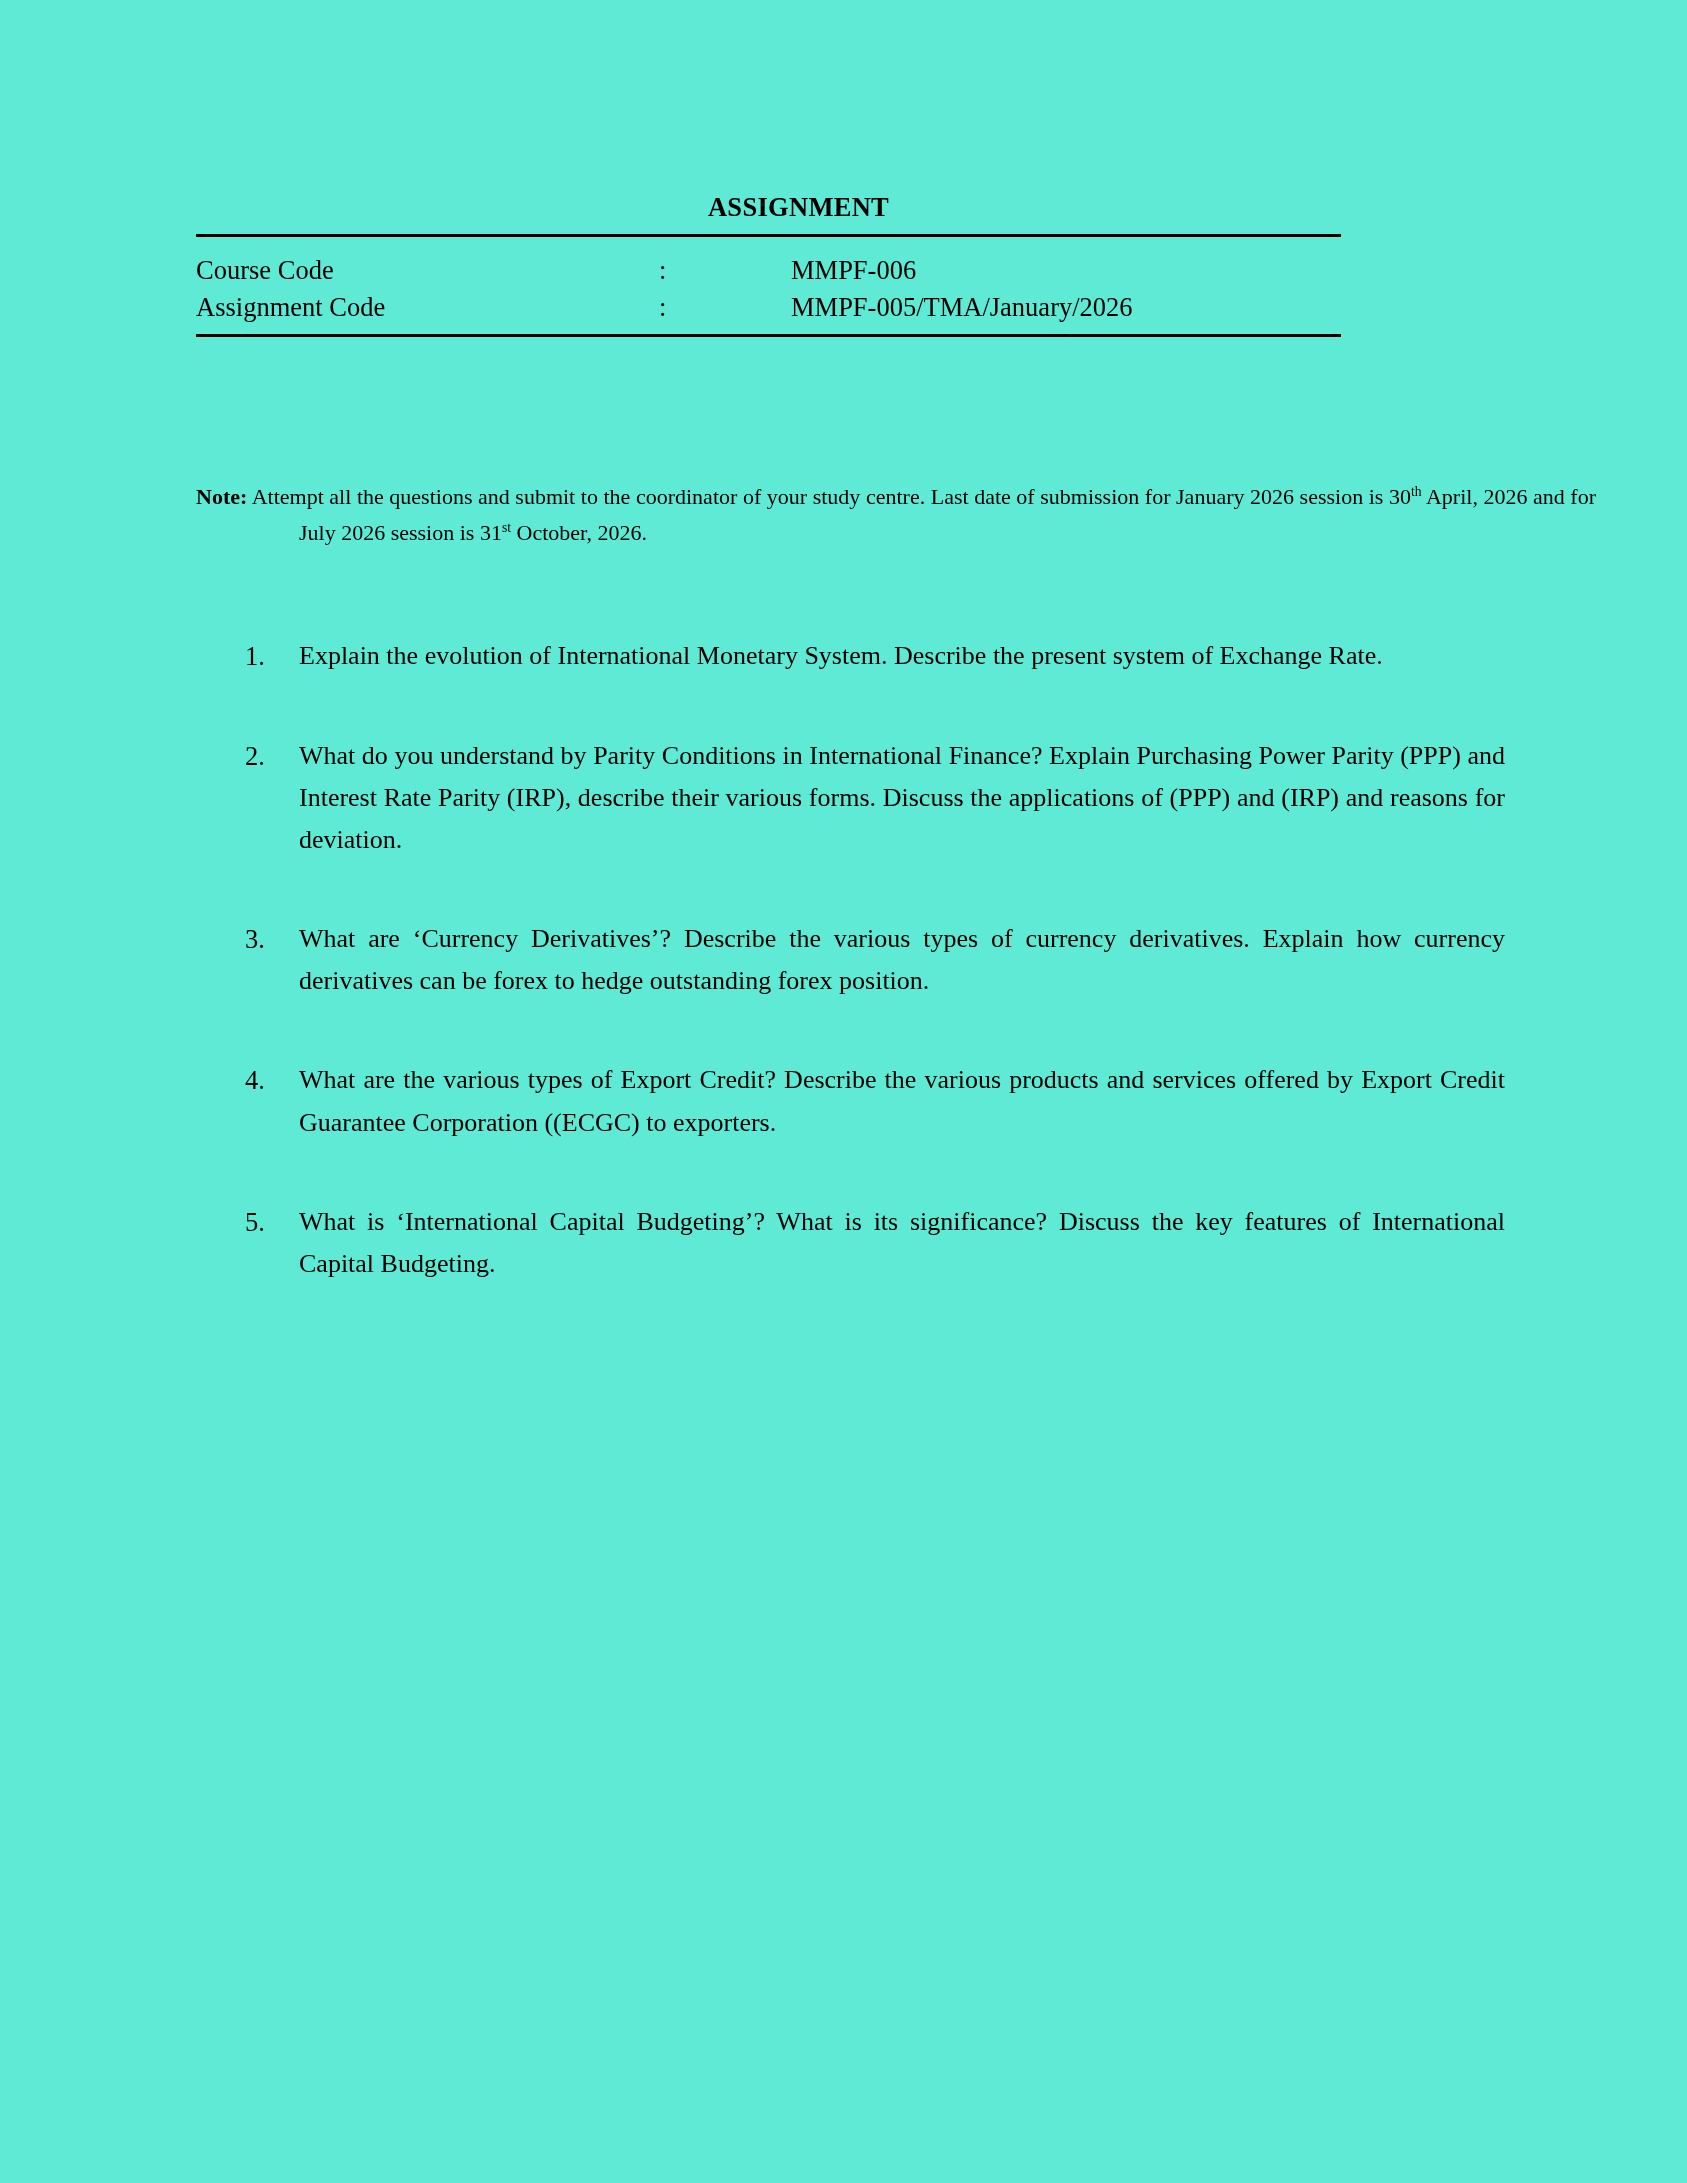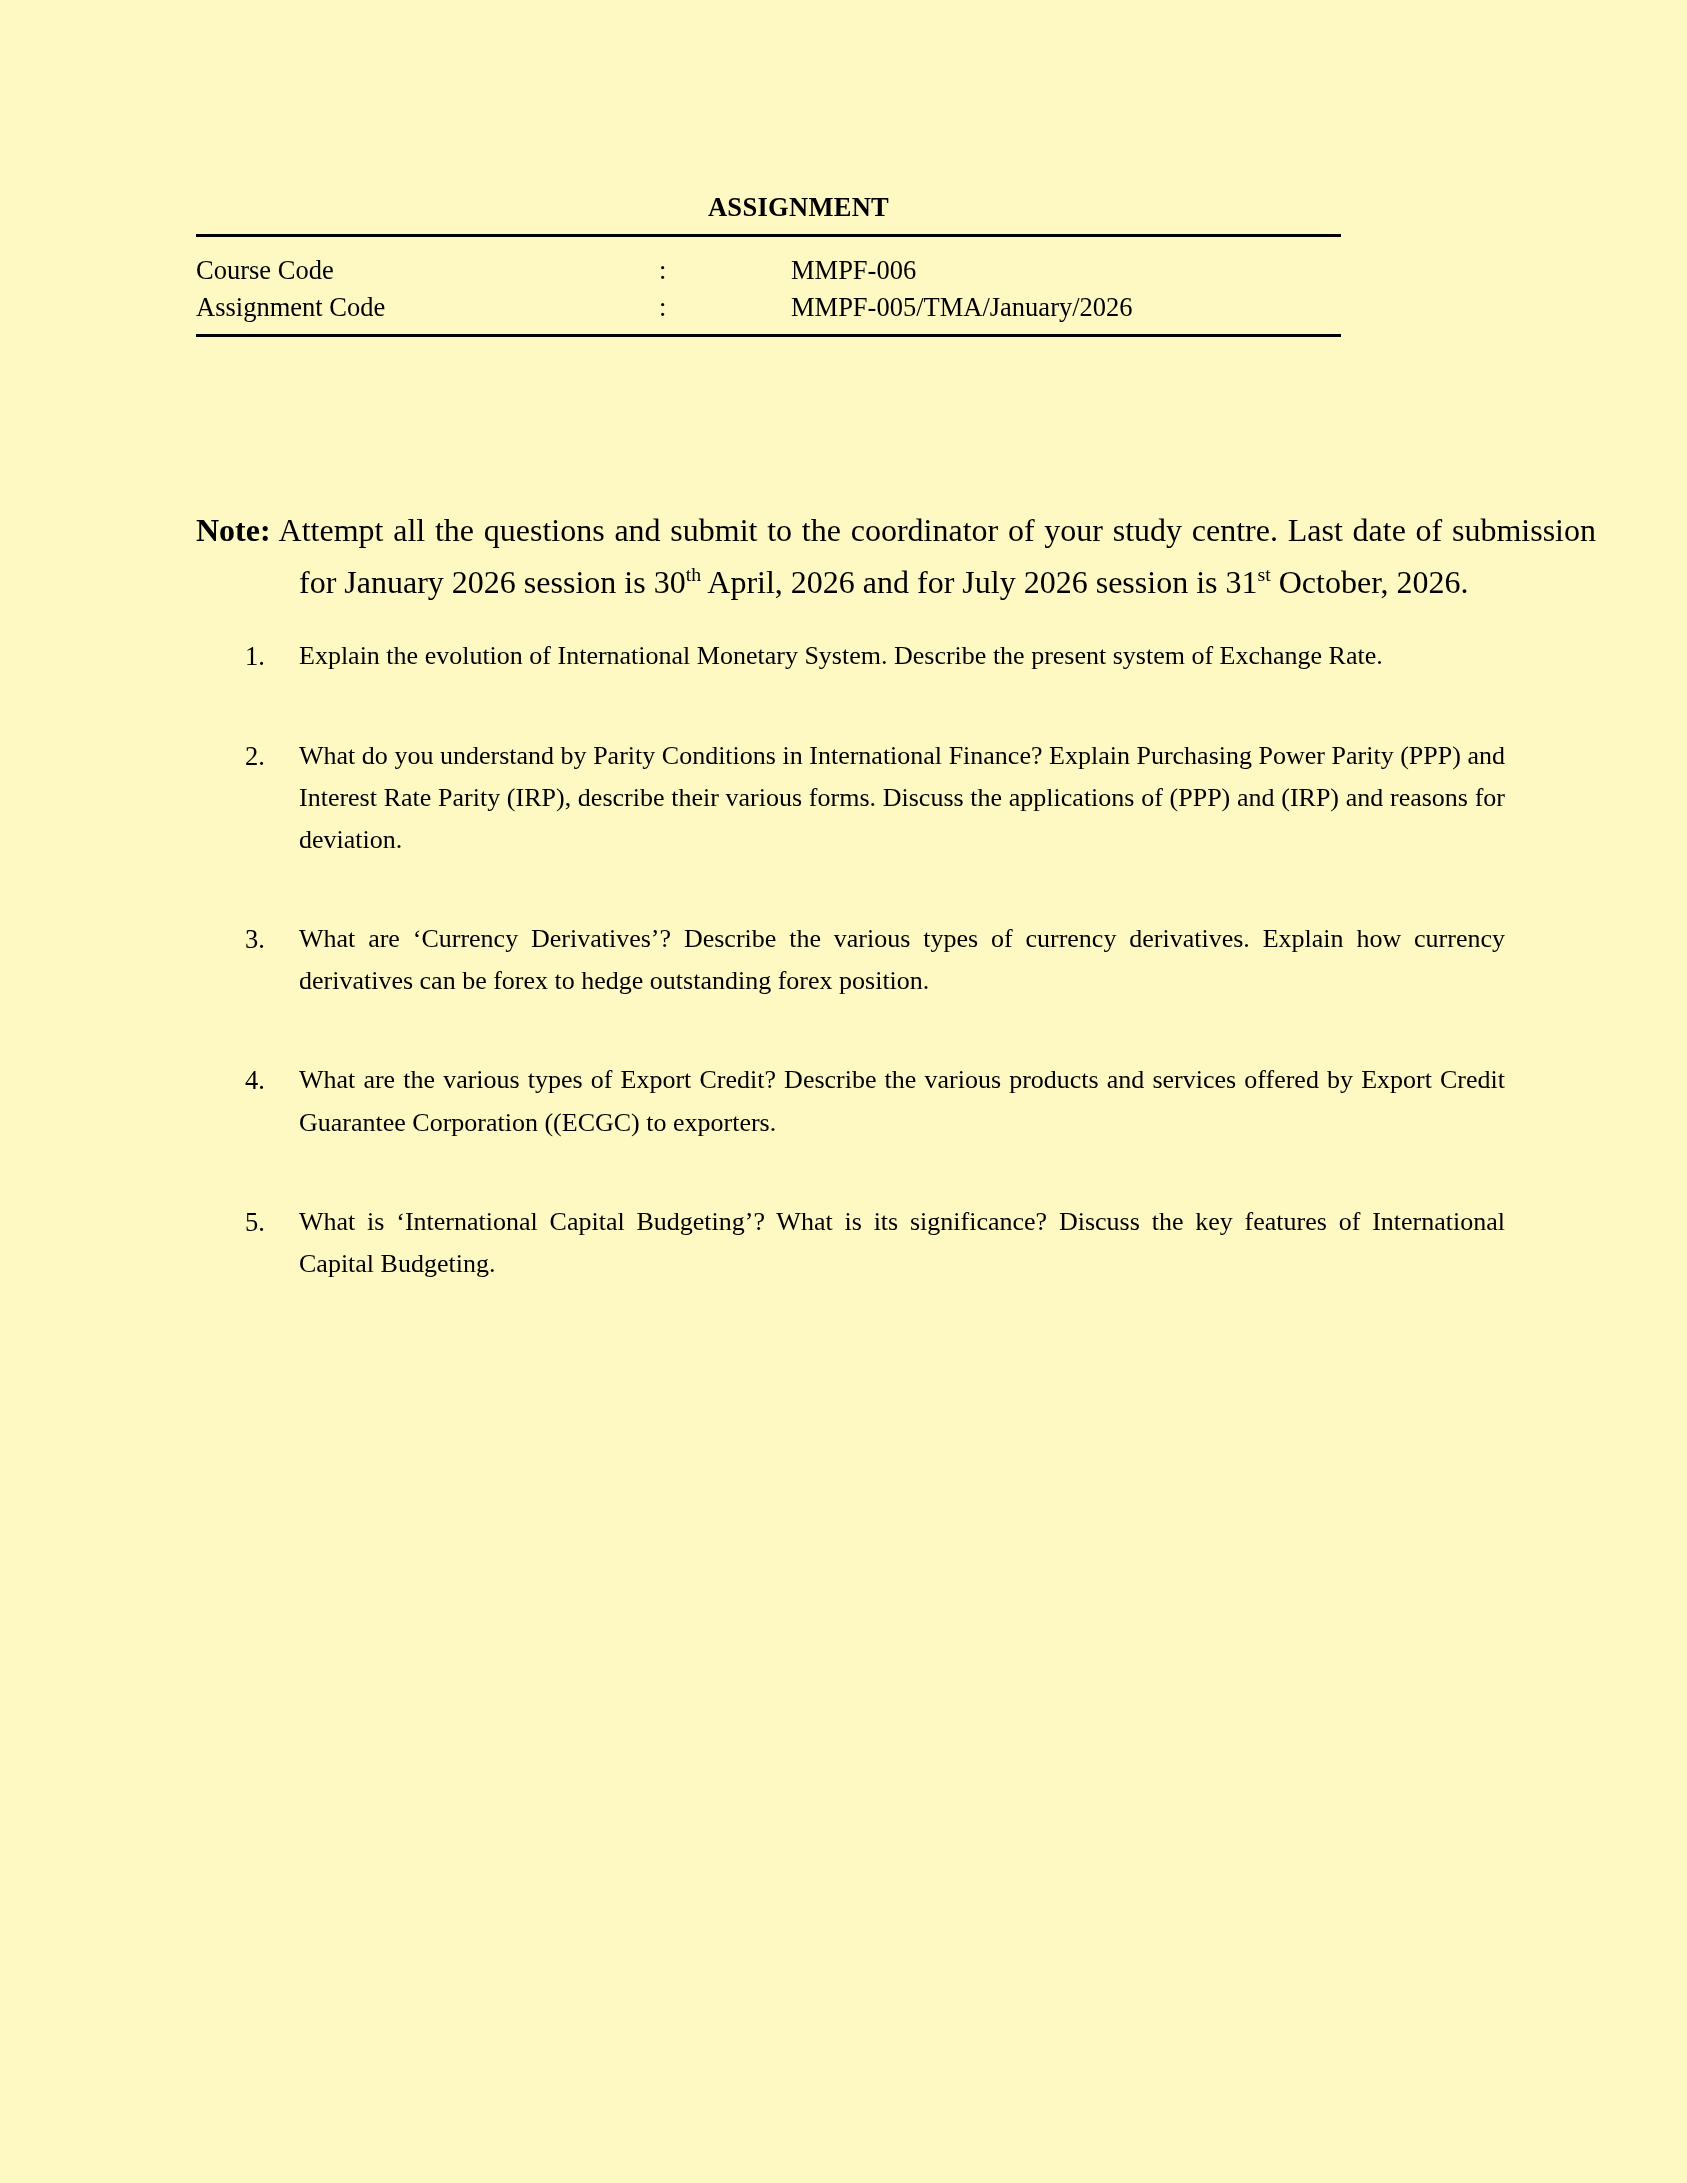--- a/index.html
+++ b/index.html
@@ -9,21 +9,21 @@
     background: #ffffff;
   }
   body {
     font-family: "Liberation Serif", "DejaVu Serif", serif;
     color: #000000;
   }
   .page {
     position: relative;
     width: 1687px;
     height: 2183px;
-    background: #fef9c3;
+    background: #5eead4;
     box-sizing: border-box;
     overflow: hidden;
   }
 
   
   .header-block {
     position: absolute;
     left: 196px;
     top: 192px;
     width: 1145px;
@@ -62,23 +62,23 @@
     white-space: nowrap;
   }
   .info-label  { width: 463px; }
   .info-colon  { width: 132px; }
   .info-value  { width: auto; }
 
   
   .note {
     position: absolute;
     left: 196px;
-    top: 473px;
+    top: 457px;
     width: 1297px;
-    font-size: 32px;
+    font-size: 22px;
     line-height: 1.62;
     text-align: justify;
     text-justify: inter-word;
     text-indent: -103px;
     padding-left: 103px;
   }
   .note .note-label {
     font-weight: bold;
   }
   sup {

